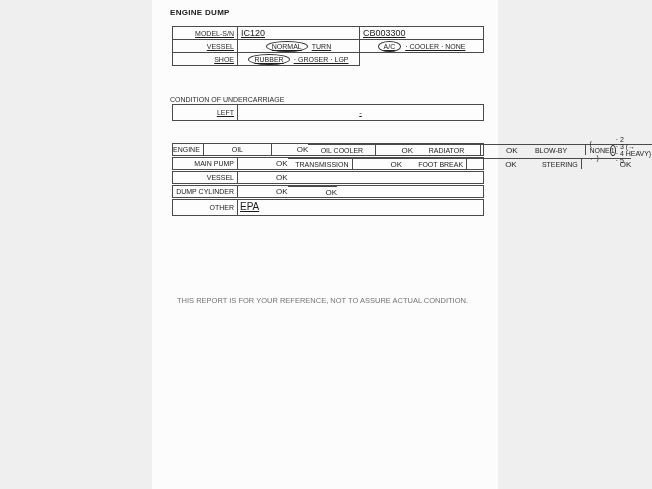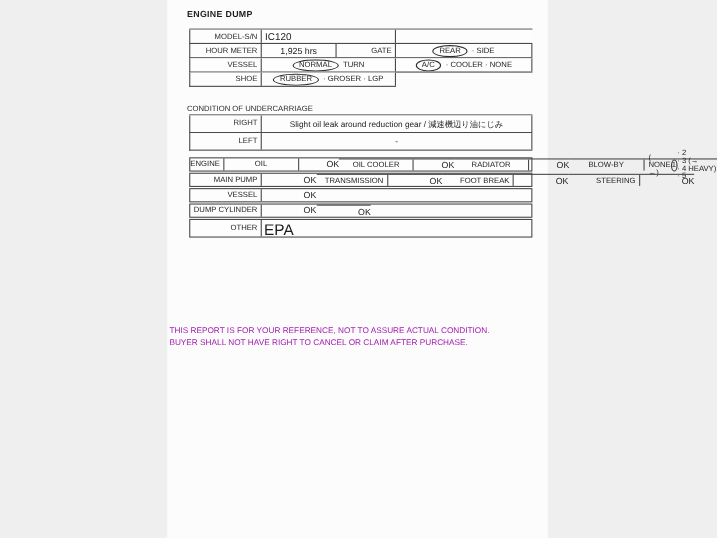--- a/index.html
+++ b/index.html
@@ -23,20 +23,21 @@
     font-size: 8px; font-weight: bold; letter-spacing: .3px;
   }
 
   
   .tbl { border-top: 1px solid #4a4a4a; }
   .trow {
     display: flex; align-items: stretch;
     border-left: 1px solid #4a4a4a;
     border-bottom: 1px solid #4a4a4a;
     background: #fdfdfd;
+    text-decoration: underline;
   }
   .c {
     display: flex; align-items: center;
     border-right: 1px solid #4a4a4a;
     font-size: 7px;
     overflow: hidden; white-space: nowrap;
   }
   .lbl { justify-content: flex-end; padding-right: 3px; color: #2a2a2a; }
   .ctr { justify-content: center; }
   .lft { justify-content: flex-start; padding-left: 3px; }
@@ -89,43 +90,35 @@
   }
   .ok-indent-a { padding-left: 25px; }
   .ok-indent-b { padding-left: 38px; }
 
   .blowby {
     flex: 1; display: flex; align-items: center;
     justify-content: space-between;
     font-size: 7px; padding: 0 4px;
   }
 
-  .disclaimer { left: 154px; top: 296px; width: 325px; color: #a21caf; }
+  .disclaimer { left: 177px; top: 296px; width: 325px; color: #737373; }
   .disclaimer div { font-size: 7.5px; line-height: 10.5px; white-space: nowrap; }
 </style>
 </head>
 <body>
 
 <div class="paper"></div>
 
 <div class="abs doc-title">ENGINE DUMP</div>
 
 <div class="abs tbl" style="left:172px; top:26px; width:312px;">
   <div class="trow" style="height:13px;">
     <div class="c lbl" style="width:65px;">MODEL-S/N</div>
     <div class="c lft big" style="width:122px;">IC120</div>
-  </div>
-  <div class="trow" style="height:13px;">
-    <div class="c lbl" style="width:65px;">HOUR METER</div>
-    <div class="c ctr" style="width:68px; font-size:8px;">1,925 hrs</div>
-    <div class="c lbl" style="width:54px;">GATE</div>
-    <div class="c ctr" style="flex:1;">
-      <span class="oval">REAR</span>
-      <span>· SIDE</span>
-    </div>
+    <div class="c lft big" style="flex:1;">CB003300</div>
   </div>
   <div class="trow" style="height:13px;">
     <div class="c lbl" style="width:65px;">VESSEL</div>
     <div class="c ctr" style="width:122px;">
       <span class="oval">NORMAL</span>
       <span>TURN</span>
     </div>
     <div class="c ctr" style="flex:1;">
       <span class="oval">A/C</span>
       <span>· COOLER · NONE</span>
@@ -136,24 +129,20 @@
     <div class="c ctr" style="flex:1;">
       <span class="oval">RUBBER</span>
       <span>· GROSER · LGP</span>
     </div>
   </div>
 </div>
 
 <div class="abs section-heading" style="left:170px; top:96px;">CONDITION OF UNDERCARRIAGE</div>
 
 <div class="abs tbl" style="left:172px; top:104px; width:312px;">
-  <div class="trow" style="height:16px;">
-    <div class="c lbl" style="width:65px;">RIGHT</div>
-    <div class="c ctr" style="flex:1; font-size:7.5px;">Slight oil leak around reduction gear / 減速機辺り油にじみ</div>
-  </div>
   <div class="trow" style="height:16px;">
     <div class="c lbl" style="width:65px;">LEFT</div>
     <div class="c ctr" style="flex:1; font-size:7.5px;">-</div>
   </div>
 </div>
 
 <div class="abs" style="left:172px; top:143px; width:312px;">
 
   <div class="sec">
     <div class="grouplbl">ENGINE</div>
@@ -221,23 +210,22 @@
       <div class="srow">
         <div class="val ok-indent-b">OK</div>
       </div>
     </div>
   </div>
 
   <div class="sec">
     <div class="grouplbl">OTHER</div>
     <div class="rows">
       <div class="srow" style="height:15px;">
-        <div class="val" style="align-items:flex-start; padding-left:2px; padding-top:1px; font-size:14px;">EPA</div>
+        <div class="val" style="align-items:flex-start; padding-left:2px; padding-top:1px; font-size:10px;text-decoration:underline;">EPA</div>
       </div>
     </div>
   </div>
 
 </div>
 
 <div class="abs disclaimer">
   <div>THIS REPORT IS FOR YOUR REFERENCE, NOT TO ASSURE ACTUAL CONDITION.</div>
-  <div>BUYER SHALL NOT HAVE RIGHT TO CANCEL OR CLAIM AFTER PURCHASE.</div>
 </div>
 
 </body></html>

